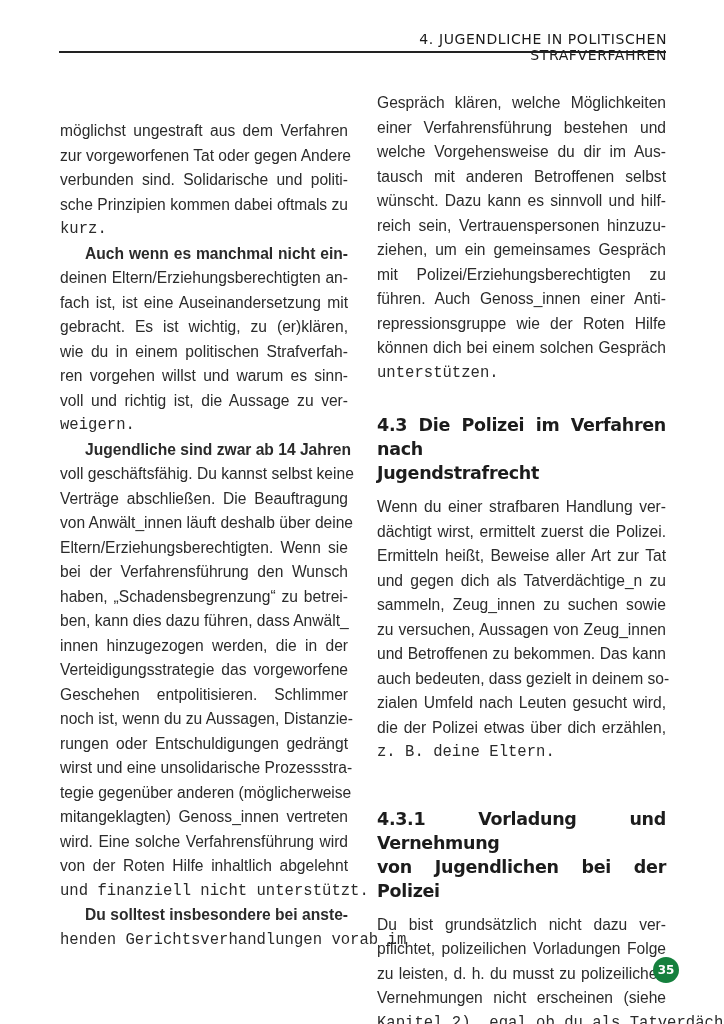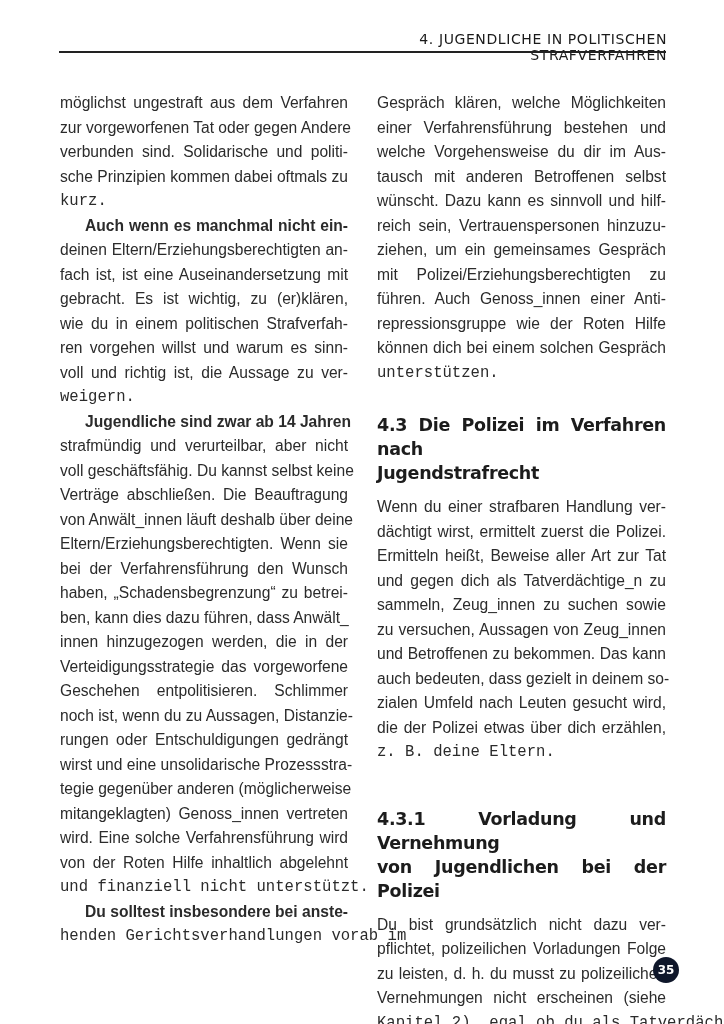--- a/index.html
+++ b/index.html
@@ -9,35 +9,35 @@
     position: absolute; left: 330px; top: 31px; width: 337px; text-align: right;
     font-family: "DejaVu Sans", sans-serif; font-size: 14px; letter-spacing: 0.6px;
     text-transform: uppercase; color: #1a1a1a; font-weight: normal;
   }
   .head-rule { position: absolute; left: 59px; top: 51px; width: 607px; height: 2px; background: #222; }
   .col {
     position: absolute; top: 91px;
     font-family: "Liberation Sans", sans-serif; font-size: 15.6px; line-height: 24.5px;
     color: #2b2b2b; text-align: justify; hyphens: manual;
   }
-  .col.left { left: 60px; width: 288px; }
+  .col.left { left: 60px; width: 288px; margin-top: 28px; }
   .col.right { left: 377px; width: 289px; }
   .line { display: block; white-space: nowrap; text-align-last: justify; }
   .line.last { text-align-last: left; font-family: Liberation Mono, monospace; }
   .indent { padding-left: 25px; font-weight: bold; }
   .h2 {
     font-family: "DejaVu Sans", sans-serif; font-weight: bold; font-size: 17.5px;
     line-height: 24px; color: #1c1c1c; letter-spacing: -0.3px;
   }
   .gap-sm { height: 10px; }
   .gap-md { height: 28px; }
   .gap-lg { height: 42px; }
   .page-num {
     position: absolute; left: 653px; top: 957px; width: 26px; height: 26px; border-radius: 50%;
-    background: #0f172a; color: #fff; font-family: "DejaVu Sans", sans-serif; font-weight: bold;
+    background: #15803d; color: #fff; font-family: "DejaVu Sans", sans-serif; font-weight: bold;
     font-size: 12px; line-height: 26px; text-align: center;
   }
 </style>
 </head>
 <body>
 
 <div class="page">
   <div class="running-head">4. Jugendliche in politischen Strafverfahren</div>
   <div class="head-rule"></div>
 
@@ -54,21 +54,20 @@
         <span class="line">deinen Eltern/Erziehungsberechtigten an-</span>
         <span class="line">fach ist, ist eine Auseinandersetzung mit</span>
         <span class="line">gebracht. Es ist wichtig, zu (er)klären,</span>
         <span class="line">wie du in einem politischen Strafverfah-</span>
         <span class="line">ren vorgehen willst und warum es sinn-</span>
         <span class="line">voll und richtig ist, die Aussage zu ver-</span>
         <span class="line last">weigern.</span>
       </div>
       <div>
         <span class="line indent">Jugendliche sind zwar ab 14 Jahren</span>
-        <span class="line">strafmündig und verurteilbar, aber nicht</span>
         <span class="line">voll geschäftsfähig. Du kannst selbst keine</span>
         <span class="line">Verträge abschließen. Die Beauftragung</span>
         <span class="line">von Anwält_innen läuft deshalb über deine</span>
         <span class="line">Eltern/Erziehungsberechtigten. Wenn sie</span>
         <span class="line">bei der Verfahrensführung den Wunsch</span>
         <span class="line">haben, „Schadensbegrenzung“ zu betrei-</span>
         <span class="line">ben, kann dies dazu führen, dass Anwält_</span>
         <span class="line">innen hinzugezogen werden, die in der</span>
         <span class="line">Verteidigungsstrategie das vorgeworfene</span>
         <span class="line">Geschehen entpolitisieren. Schlimmer</span>

